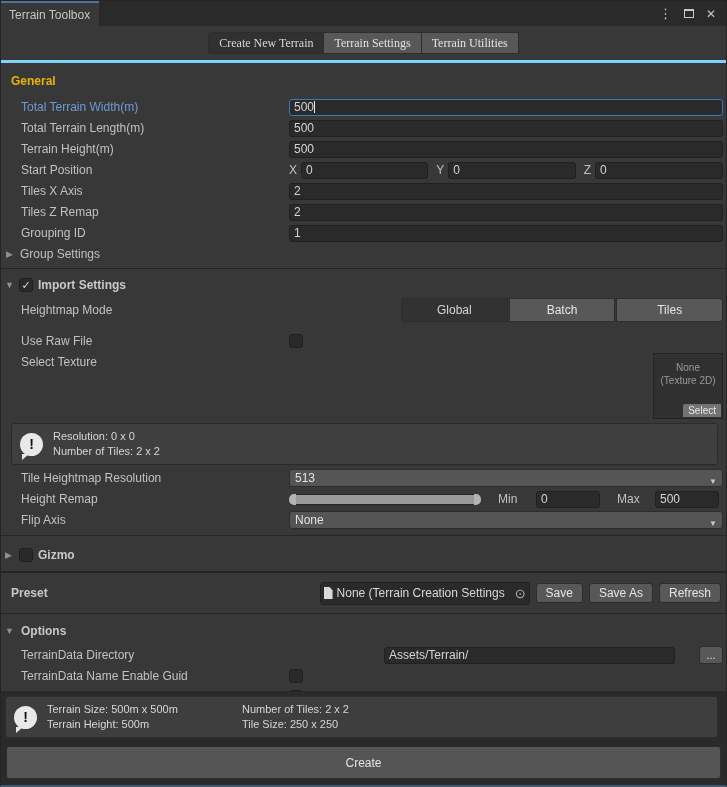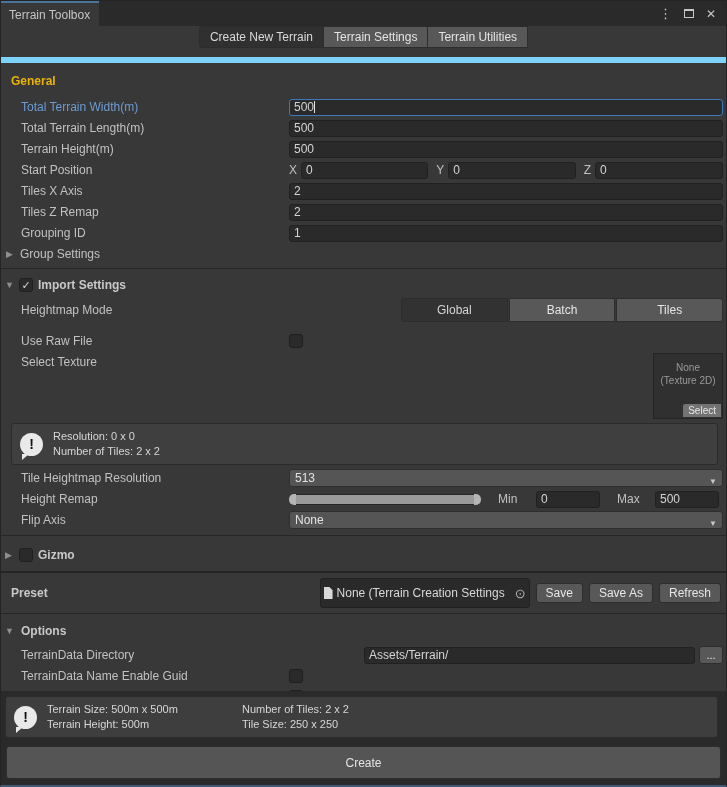--- a/index.html
+++ b/index.html
@@ -13,22 +13,22 @@
   .titlebar { height:25px; flex:none; background:#2a2a2a; display:flex; align-items:stretch; }
   .doc-tab { width:98px; background:#383838; border-top:2px solid #4c7399; color:#c5c5c5;
              font-size:12px; display:flex; align-items:center; padding-left:8px; }
   .tb-spacer { flex:1; }
   .tb-icons { display:flex; align-items:center; gap:12px; padding-right:10px; color:#c8c8c8; }
   .menu-glyph { font-size:13px; line-height:1; }
   .max-glyph { width:10px; height:9px; border:1px solid #c8c8c8; border-top-width:2px; }
   .close-glyph { font-size:12px; line-height:1; }
 
   
-  .toolbar { height:37px; flex:none; display:flex; justify-content:center;
-             border-bottom:6px solid #7dd3fc; }
+  .toolbar { height:37px; flex:none; display:flex; align-items:center; justify-content:center;
+             border-bottom:3px solid #7dd3fc;font-family:Liberation Serif, serif; }
   .mode-tabs { display:flex; }
   .mode-tab { height:22px; padding:0 10px; display:flex; align-items:center; font-size:12px;
               color:#e3e3e3; background:#585858; border:1px solid #2d2d2d; margin-left:-1px; }
   .mode-tab.first { border-radius:3px 0 0 3px; margin-left:0; }
   .mode-tab.last { border-radius:0 3px 3px 0; }
   .mode-tab.selected { background:#303030; color:#d8d8d8; }
 
   .content { flex:1; overflow:hidden; }
 
   .sep { height:1px; background:#262626; }
@@ -96,21 +96,21 @@
   .mm-handle { position:absolute; top:0; width:7px; height:11px; background:#b4b4b4; }
   .mm-handle.left { left:0; border-radius:5px 0 0 5px; }
   .mm-handle.right { right:0; border-radius:0 5px 5px 0; }
   .mm-lbl { font-size:12px; color:#c1c1c1; }
   .mm-field { flex:none; width:64px; height:17px; background:#2a2a2a; border:1px solid #212121;
               border-radius:3px; color:#d4d4d4; font-size:12px; line-height:15px; padding:0 4px; }
 
   
   .preset-row { height:22px; display:flex; align-items:center; padding:0 5px 0 10px; }
   .preset-lbl { font-size:12px; font-weight:bold; color:#c8c8c8; }
-  .obj-field { margin-left:auto; width:210px; height:30px; background:#2a2a2a; border:1px solid #212121;
+  .obj-field { margin-left:auto; width:210px; height:23px; background:#2a2a2a; border:1px solid #212121;
                border-radius:3px; display:flex; align-items:center; padding:0 3px; color:#d8d8d8;
                font-size:12px; white-space:nowrap; overflow:hidden; }
   .page-icon { width:9px; height:12px; background:#d8d8d8; flex:none; margin-right:4px;
                clip-path:polygon(0 0, 65% 0, 100% 28%, 100% 100%, 0 100%); }
   .obj-text { flex:1; overflow:hidden; white-space:nowrap; }
   .obj-picker { flex:none; color:#b4b4b4; font-size:13px; line-height:1; margin-left:2px; }
   .small-btn { height:20px; display:flex; align-items:center; padding:0 9px; background:#585858;
                border:1px solid #2d2d2d; border-radius:3px; color:#e6e6e6; font-size:12px; margin-left:6px; }
 
   
@@ -318,21 +318,21 @@
       <div class="small-btn">Refresh</div>
     </div>
 
     <div class="sep" style="margin-top:9px;"></div>
 
     <div class="form-row" style="padding-left:4px; margin-top:8px; height:18px;">
       <span class="fold">▼</span>
       <span class="bold-lbl" style="margin-left:2px;">Options</span>
     </div>
 
-    <div class="form-row" style="margin-top:5px;">
+    <div class="form-row" style="margin-top:5px;gap:20px;">
       <span class="lbl-wide">TerrainData Directory</span>
       <div class="field">Assets/Terrain/</div>
       <div class="browse-btn">...</div>
     </div>
 
     <div class="form-row">
       <span class="lbl">TerrainData Name Enable Guid</span>
       <span class="checkbox"></span>
     </div>
 

